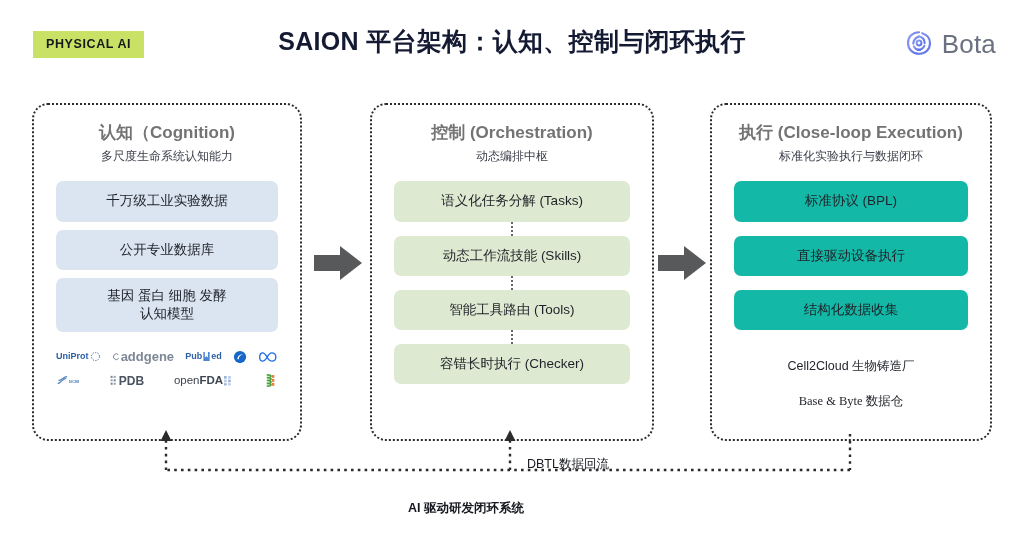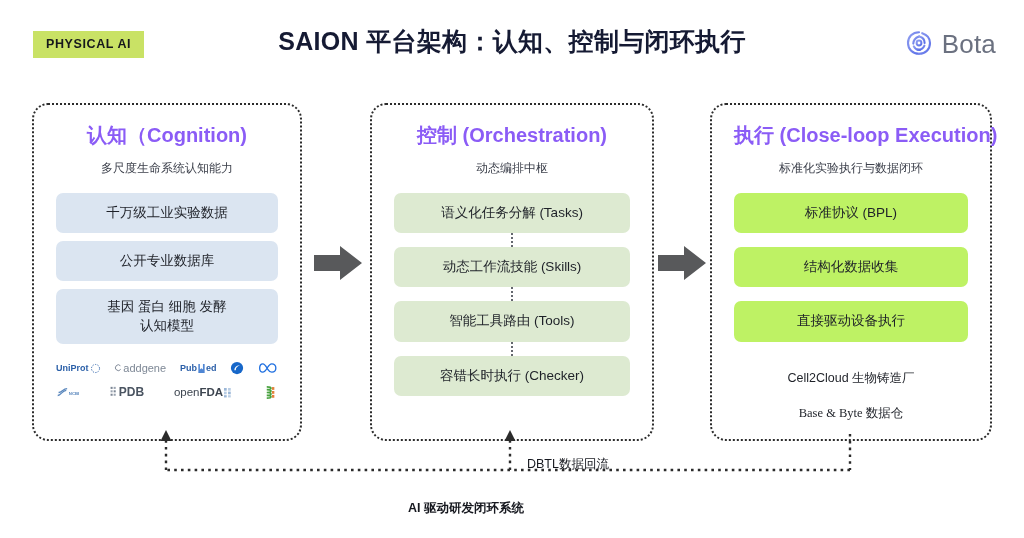--- a/index.html
+++ b/index.html
@@ -72,31 +72,31 @@
     box-sizing: border-box;
     background: #ffffff;
     padding: 18px 22px 0 22px;
   }
   #panel-cognition     { left: 32px;  width: 270px; }
   #panel-orchestration { left: 370px; width: 284px; }
   #panel-execution     { left: 710px; width: 282px; }
 
   .panel-title {
     text-align: center;
-    font-size: 20px;
-    font-weight: bold;
-    color: #8b5cf6;
+    font-size: 17px;
+    font-weight: bold;
+    color: #737373;
     line-height: 1.2;
     white-space: nowrap;
   }
   .panel-subtitle {
     text-align: center;
     font-size: 12px;
     color: #3d414c;
-    margin-top: 13px;
+    margin-top: 5px;
     white-space: nowrap;
   }
   .item-stack {
     margin-top: 16px;
     display: flex;
     flex-direction: column;
   }
   .item {
     border-radius: 7px;
     text-align: center;
@@ -104,21 +104,21 @@
     color: #1e2128;
     line-height: 1.35;
     padding: 11px 6px;
     box-sizing: border-box;
   }
   .item.tall { padding: 9px 14px; }
 
   
   #panel-cognition .item     { background: #dbe5f1; margin-bottom: 8px; }
   #panel-orchestration .item { background: #ddead1; }
-  #panel-execution .item     { background: #bef264; margin-bottom: 14px; }
+  #panel-execution .item     { background: #14b8a6; margin-bottom: 14px; }
 
   
   .connector {
     height: 14px;
     display: flex;
     align-items: center;
     justify-content: center;
   }
   .connector i {
     display: block;
@@ -237,21 +237,21 @@
   </div>
 
   <div id="logo-grid">
     <div class="logo-row">
       <span class="logo" style="color:#2a5fa8">
         UniProt
         <svg width="11" height="11" viewBox="0 0 12 12" style="margin-left:1px">
           <circle cx="6" cy="6" r="4.4" fill="none" stroke="#2a5fa8" stroke-width="1" stroke-dasharray="1.4 1.4"></circle>
         </svg>
       </span>
-      <span class="logo" style="color:#7d8795;font-weight:normal;font-size:11px">
+      <span class="logo" style="color:#7d8795;font-weight:bold;font-size:13px">
         <svg width="8" height="8" viewBox="0 0 10 10" style="margin-right:1px">
           <path d="M8 2.2 A3.6 3.6 0 1 0 8.4 6.6" fill="none" stroke="#7d8795" stroke-width="1.2"></path>
         </svg>addgene
       </span>
       <span class="logo" style="color:#2b5fa8">Pub
         <svg width="9" height="11" viewBox="0 0 10 12" style="margin:0 0px">
           <rect x="1.5" y="1" width="7" height="10" fill="#4f86d4"></rect>
           <path d="M3.2 1 L3.2 7 L4.9 5.6 L6.6 7 L6.6 1" fill="#fff"></path>
         </svg>ed
       </span>
@@ -329,22 +329,22 @@
     <div class="item">容错长时执行 (Checker)</div>
   </div>
 </div>
 
 <div class="panel" id="panel-execution">
   <div class="panel-title">执行 (Close-loop Execution)</div>
   <div class="panel-subtitle">标准化实验执行与数据闭环</div>
 
   <div class="item-stack">
     <div class="item">标准协议 (BPL)</div>
+    <div class="item">直接驱动设备执行</div>
     <div class="item">结构化数据收集</div>
-    <div class="item">直接驱动设备执行</div>
   </div>
 
   <div class="footnote">Cell2Cloud 生物铸造厂</div>
   <div class="footnote second">Base &amp; Byte 数据仓</div>
 </div>
 
 <div class="flow-arrow" id="arrow-1">
   <svg width="52" height="40" viewBox="0 0 52 40">
     <path d="M2 12 L28 12 L28 3 L50 20 L28 37 L28 28 L2 28 Z" fill="#58595b"></path>
   </svg>

